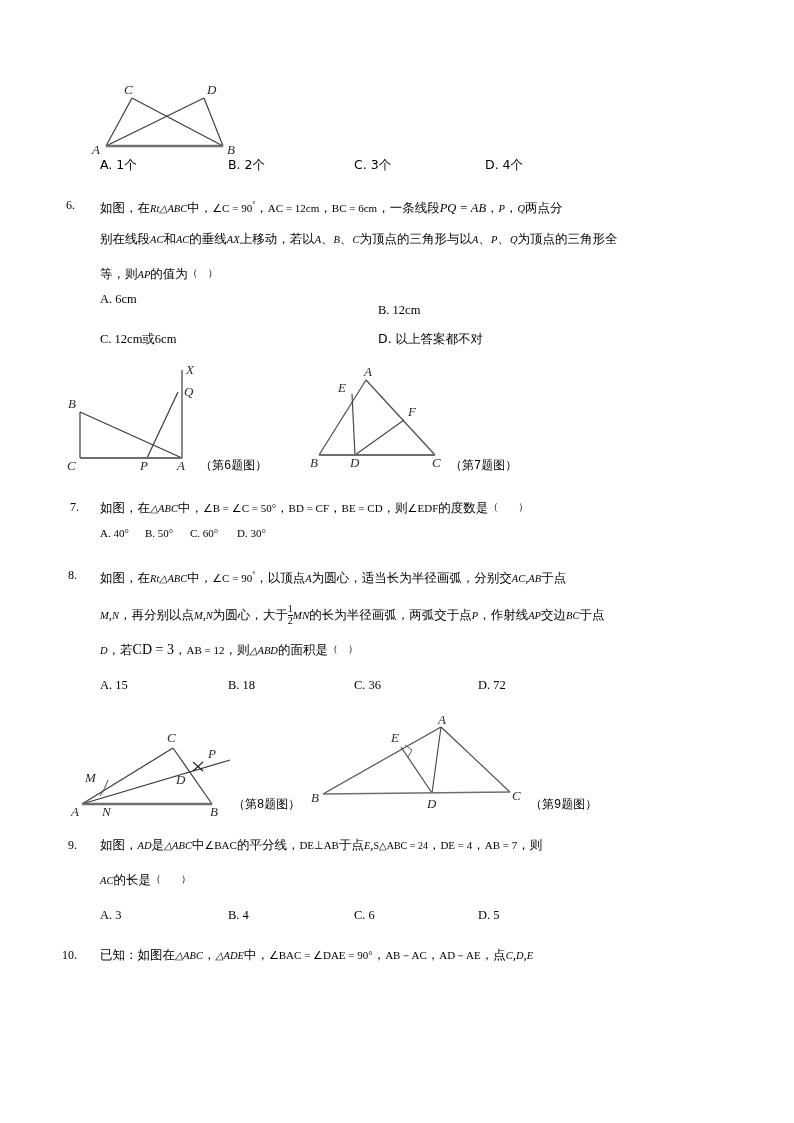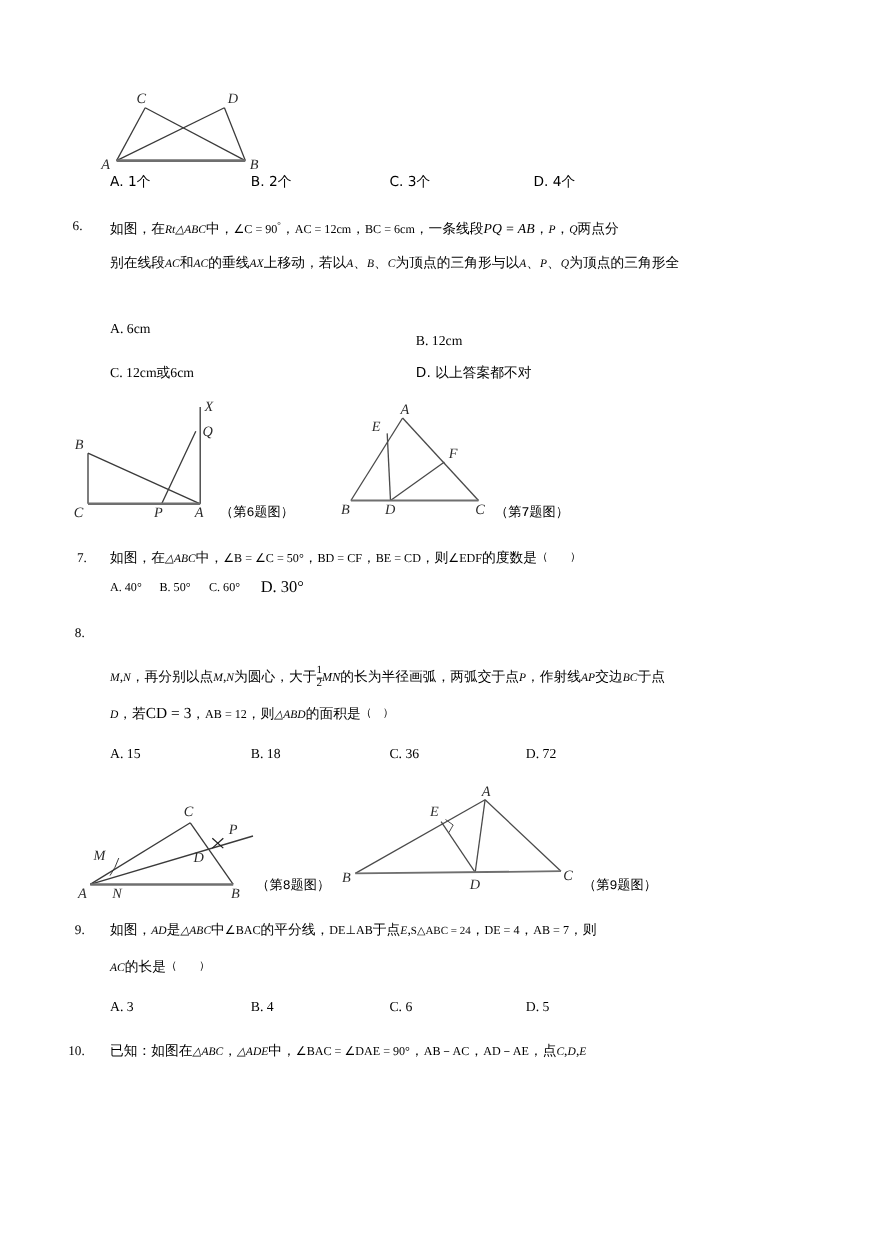--- a/index.html
+++ b/index.html
@@ -126,20 +126,23 @@
   <div class="qnum" style="left:66px; top:190px;">6.</div>
 
   <div class="qrow" style="left:100px; top:190px;">
     <span class="cn">如图，在</span><span class="mi-sm">Rt△ABC</span><span class="cn">中，</span><span class="mr" style="font-size:11px">∠C = 90</span><span class="sup">°</span><span class="cn">，</span><span class="mr" style="font-size:11px">AC = 12cm</span><span class="cn">，</span><span class="mr" style="font-size:11px">BC = 6cm</span><span class="cn">，一条线段</span><span class="mi">PQ = AB</span><span class="cn">，</span><span class="mi-sm">P</span><span class="cn">，</span><span class="mi-sm">Q</span><span class="cn">两点分</span>
   </div>
 
   <div class="qrow" style="left:100px; top:224px;">
     <span class="cn">别在线段</span><span class="mi-sm">AC</span><span class="cn">和</span><span class="mi-sm">AC</span><span class="cn">的垂线</span><span class="mi-sm">AX</span><span class="cn">上移动，若以</span><span class="mi-sm">A</span><span class="cn">、</span><span class="mi-sm">B</span><span class="cn">、</span><span class="mi-sm">C</span><span class="cn">为顶点的三角形与以</span><span class="mi-sm">A</span><span class="cn">、</span><span class="mi-sm">P</span><span class="cn">、</span><span class="mi-sm">Q</span><span class="cn">为顶点的三角形全</span>
   </div>
 
+  <div class="qrow" style="left:100px; top:258px;">
+    <span class="cn">等，则</span><span class="mi-sm">AP</span><span class="cn">的值为</span><span class="mr" style="font-size:10px; vertical-align:2px;">（　）</span>
+  </div>
 
   <div class="opt" style="left:100px; top:292px;">
     <span class="mr">A. 6cm</span>
   </div>
   <div class="opt" style="left:378px; top:303px;">
     <span class="mr">B. 12cm</span>
   </div>
   <div class="opt" style="left:100px; top:331px;">
     <span class="mr">C. 12cm或6cm</span>
   </div>
@@ -204,25 +207,28 @@
   <div class="opt" style="left:100px; top:526px;">
     <span class="mr" style="font-size:11px">A. 40°</span>
   </div>
   <div class="opt" style="left:145px; top:526px;">
     <span class="mr" style="font-size:11px">B. 50°</span>
   </div>
   <div class="opt" style="left:190px; top:526px;">
     <span class="mr" style="font-size:11px">C. 60°</span>
   </div>
   <div class="opt" style="left:237px; top:526px;">
-    <span class="mr" style="font-size:15px">D. 30°</span>
+    <span class="mr" style="font-size:11px">D. 30°</span>
   </div>
 
   <div class="qnum" style="left:68px; top:560px;">8.</div>
 
+  <div class="qrow" style="left:100px; top:560px;">
+    <span class="cn">如图，在</span><span class="mi-sm">Rt△ABC</span><span class="cn">中，</span><span class="mr" style="font-size:11px">∠C = 90</span><span class="sup">°</span><span class="cn">，以顶点</span><span class="mi-sm">A</span><span class="cn">为圆心，适当长为半径画弧，分别交</span><span class="mi-sm">AC</span><span class="mr">,</span><span class="mi-sm">AB</span><span class="cn">于点</span>
+  </div>
 
   <div class="qrow" style="left:100px; top:600px;">
     <span class="mi-sm">M</span><span class="mr">,</span><span class="mi-sm">N</span><span class="cn">，再分别以点</span><span class="mi-sm">M</span><span class="mr">,</span><span class="mi-sm">N</span><span class="cn">为圆心，大于</span><span class="frac"><span class="num">1</span><span class="den">2</span></span><span class="mi" style="font-size:11px">MN</span><span class="cn">的长为半径画弧，两弧交于点</span><span class="mi-sm">P</span><span class="cn">，作射线</span><span class="mi-sm">AP</span><span class="cn">交边</span><span class="mi-sm">BC</span><span class="cn">于点</span>
   </div>
 
   <div class="qrow" style="left:100px; top:634px;">
     <span class="mi-sm">D</span><span class="cn">，若</span><span class="mr" style="font-size:14px">CD = 3</span><span class="cn">，</span><span class="mr" style="font-size:11px">AB = 12</span><span class="cn">，则</span><span class="mi-sm">△ABD</span><span class="cn">的面积是</span><span class="mr" style="font-size:10px; vertical-align:2px;">（　）</span>
   </div>
 
   <div class="opt" style="left:100px; top:678px;">

